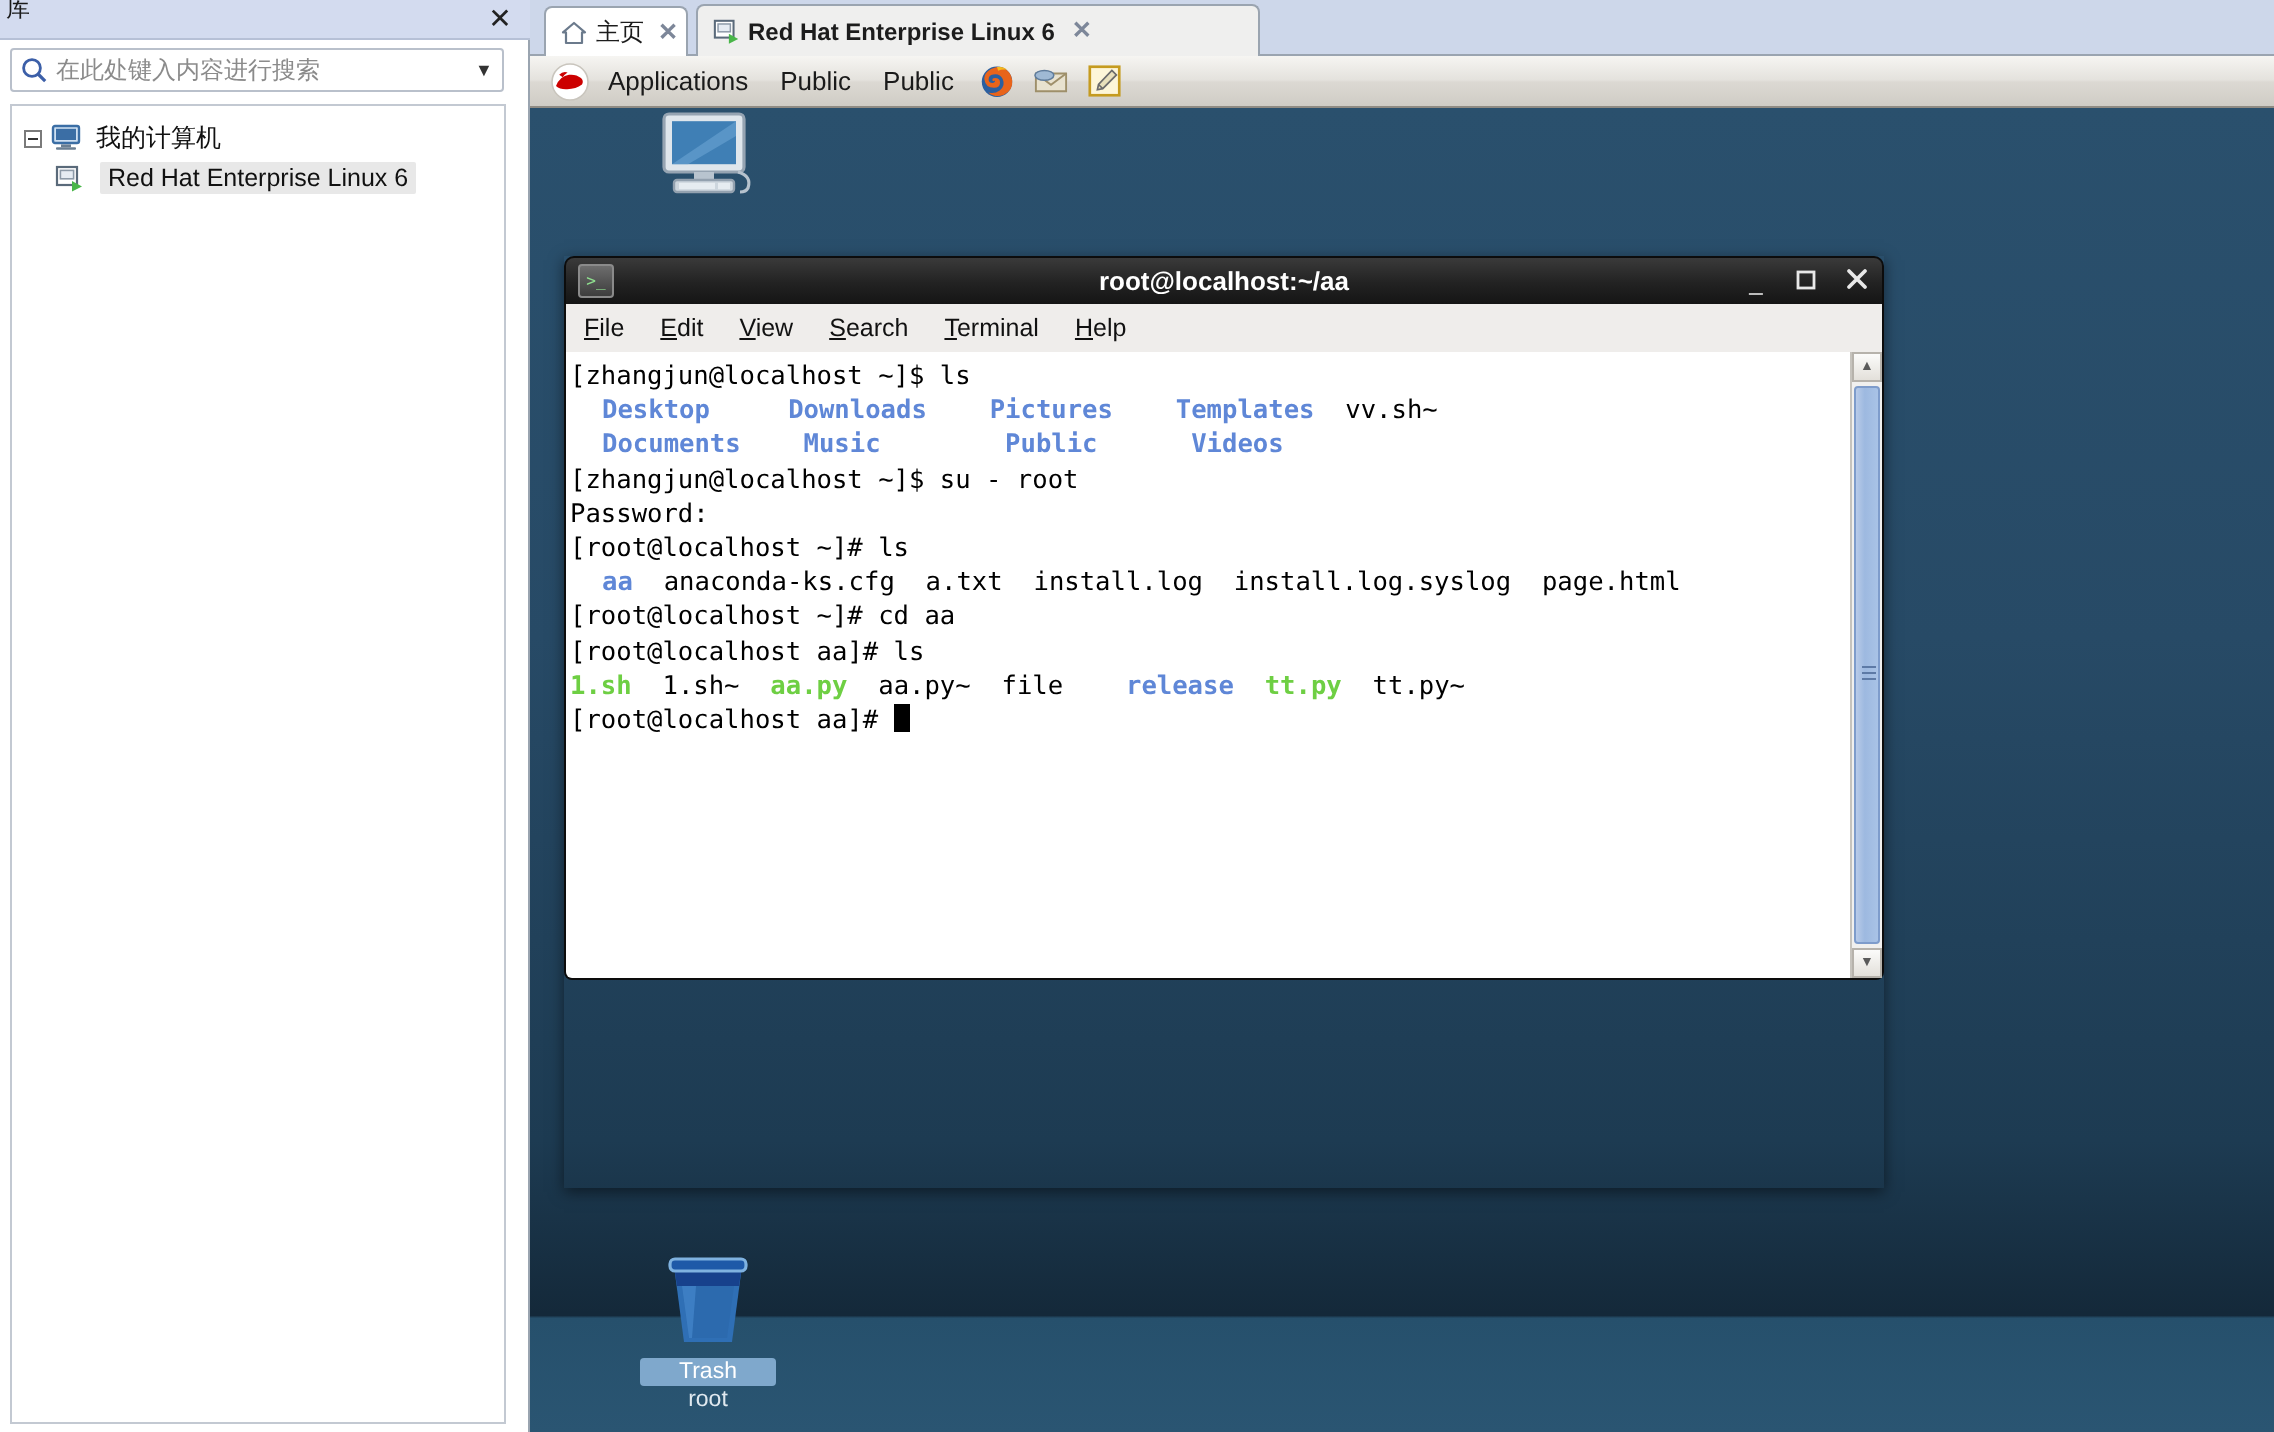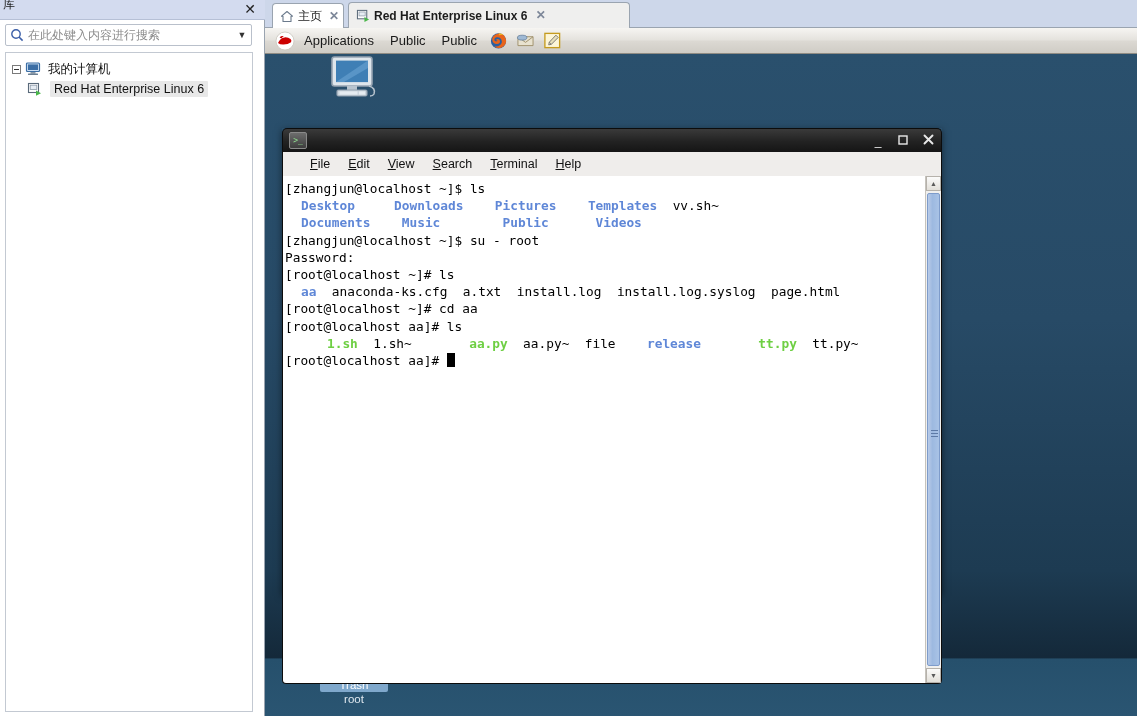--- a/index.html
+++ b/index.html
@@ -146,40 +146,40 @@
   #term-title {
     position: absolute; left: 0; right: 0; text-align: center;
     font-size: 13px; font-weight: bold; color: #ffffff;
     pointer-events: none;
   }
   #term-wbtns { position: absolute; right: 7px; display: flex; align-items: center; gap: 13px; }
   #term-wbtns .wb { color: #e8e8e8; font-size: 12px; line-height: 12px; width: 12px; text-align:center; }
   #term-menubar {
     height: 24px; background: #efedeb;
     border-left: 1px solid #0c0c0c; border-right: 1px solid #0c0c0c;
-    display: flex; align-items: center; padding-left: 27px;
+    display: flex; align-items: center; padding-left: 9px;
   }
   .tmenu { font-size: 12.5px; color: #111; margin-right: 18px; }
   .tmenu u { text-decoration: underline; }
   #term-body {
     position: relative;
-    height: 508px; background: #ffffff;
+    height: 314px; background: #ffffff;
     border-left: 1px solid #0c0c0c; border-right: 1px solid #0c0c0c;
     border-bottom: 1px solid #0c0c0c;
     border-radius: 0 0 4px 4px;
     display: flex;
   }
   #term-screen {
     flex: 1; padding: 4px 0 0 2px; overflow: hidden;
     font-family: "DejaVu Sans Mono", monospace;
     font-size: 12.8px; line-height: 17.2px; color: #000000;
     white-space: pre;
   }
   #term-screen .dir  { color: #5f87d7; font-weight: bold; padding-left: 16px; }
-  #term-screen .exe  { color: #6ecf43; font-weight: bold; margin-left: 42px; }
+  #term-screen .exe  { color: #6ecf43; font-weight: bold; }
   #term-screen .cursor {
     display: inline-block; width: 8px; height: 14px;
     background: #000; vertical-align: -2px;
   }
   #term-scroll {
     width: 16px; background: #f1f0ee;
     border-left: 1px solid #c6c3bd;
     position: relative;
   }
   #term-scroll .arrow {
@@ -344,20 +344,21 @@
           </svg>
         </span>
         <span class="dlabel">Trash</span>
         <span class="dsub">root</span>
       </div>
 
       <div id="terminal">
 
         <div id="term-titlebar">
           <span class="ticon">&gt;_</span>
+          <span id="term-title">root@localhost:~/aa</span>
           <span id="term-wbtns">
             <span class="wb">_</span>
             <span class="wb">
               <svg width="10" height="10" viewBox="0 0 10 10">
                   <rect x="1" y="1" width="8" height="8" fill="none" stroke="#e8e8e8" stroke-width="1.4"></rect>
                 </svg>
             </span>
             <span class="wb">
               <svg width="11" height="11" viewBox="0 0 11 11">
                   <path d="M1.5 1.5 L9.5 9.5 M9.5 1.5 L1.5 9.5" stroke="#e8e8e8" stroke-width="1.9" stroke-linecap="round"></path>

